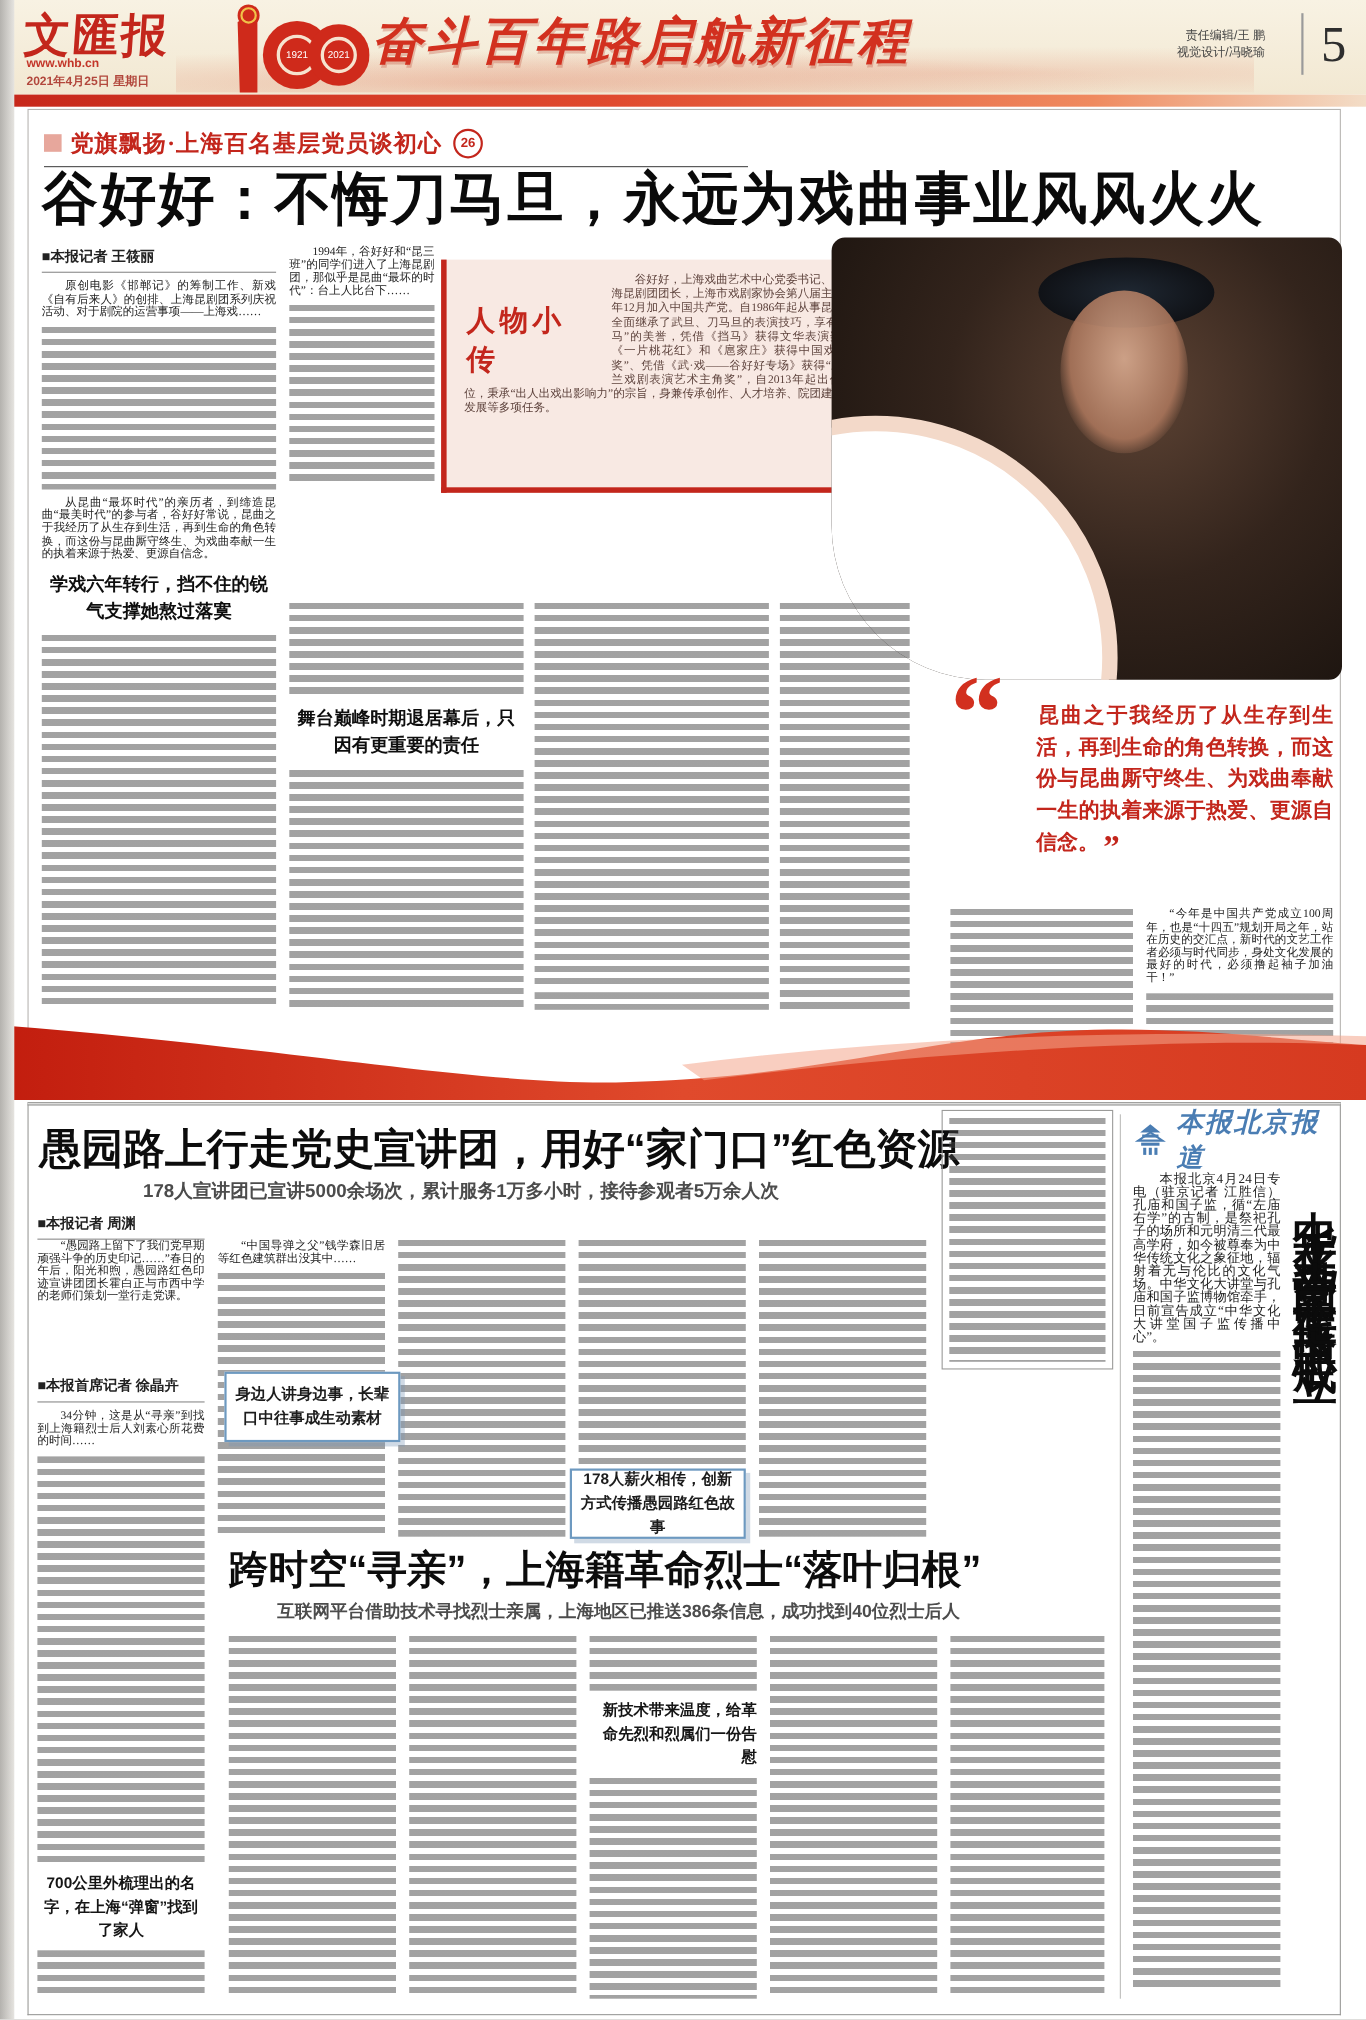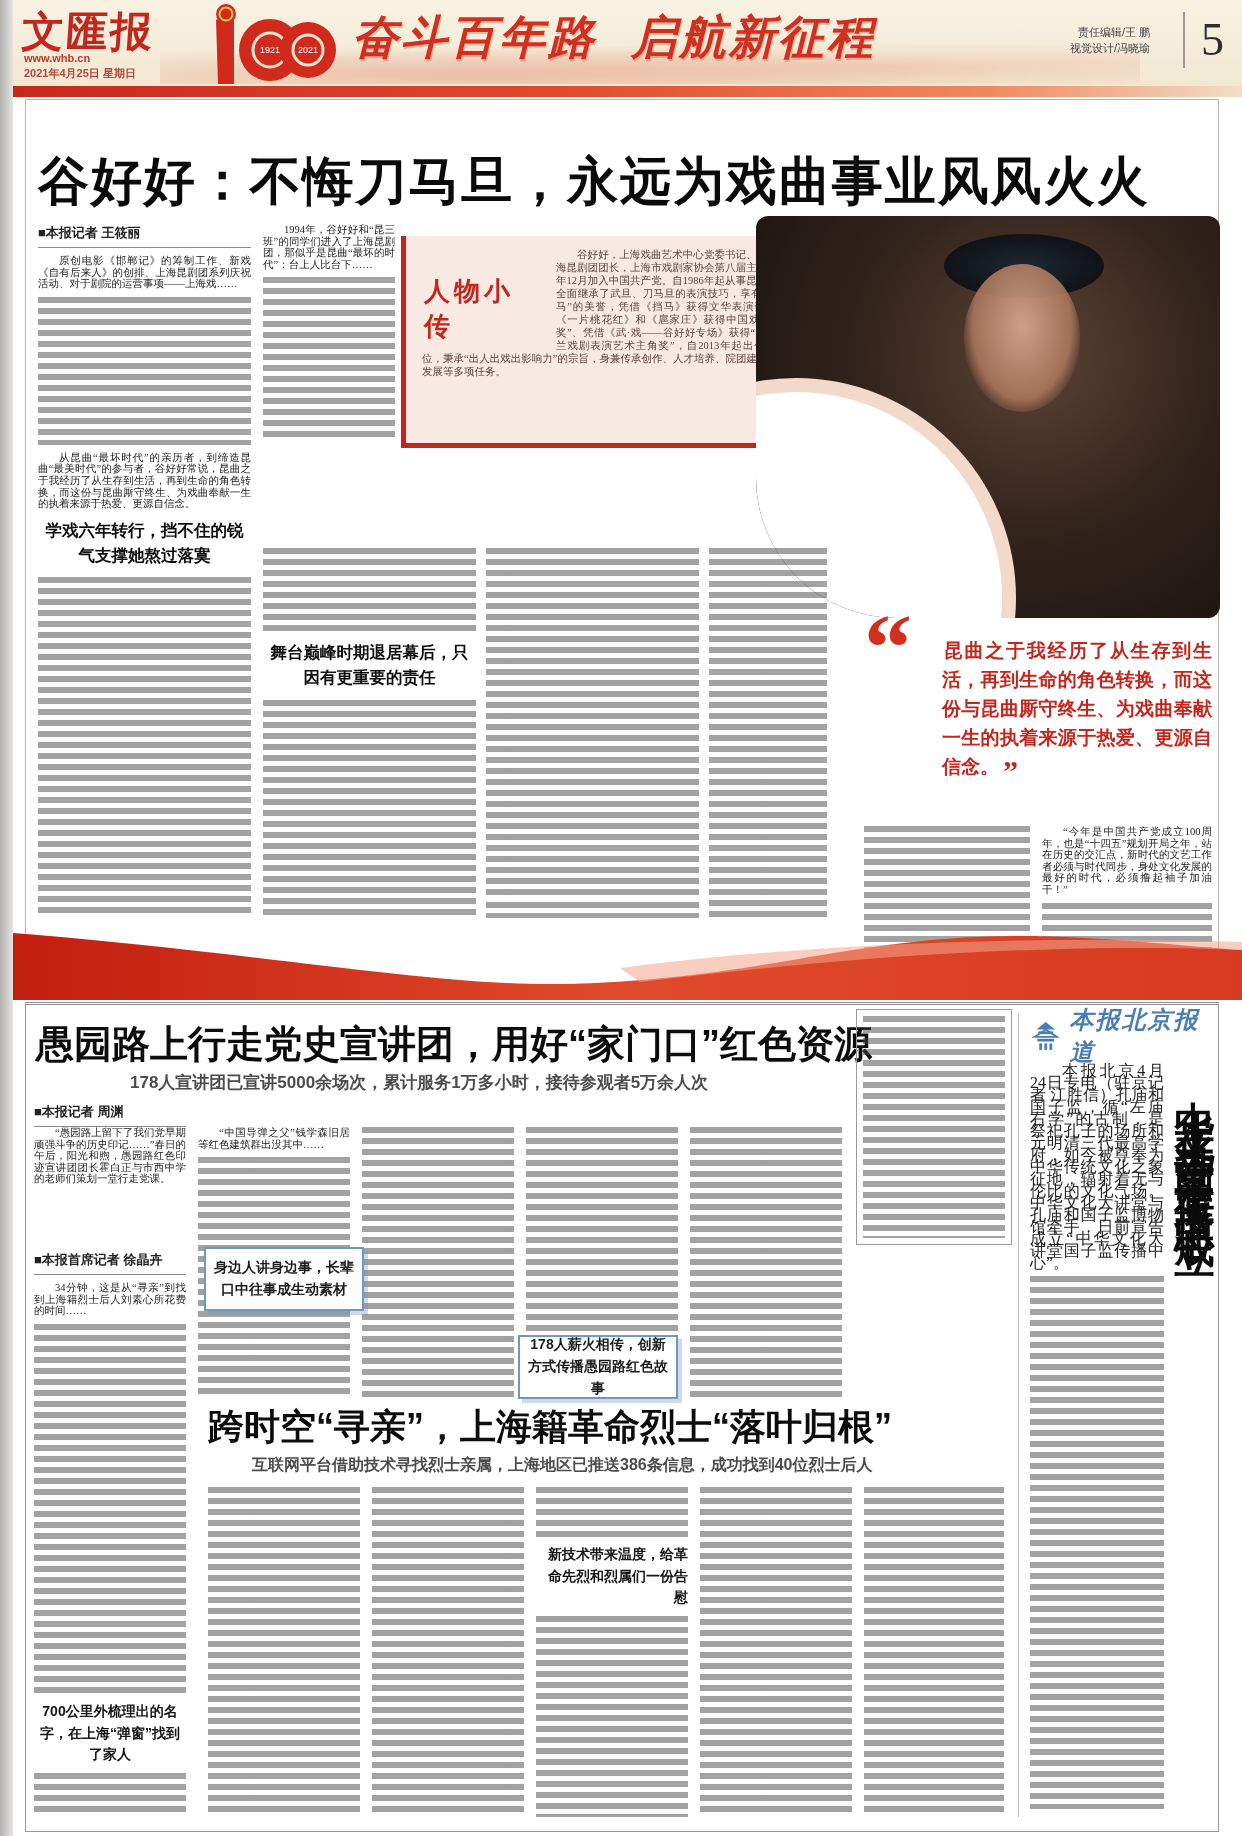--- a/index.html
+++ b/index.html
@@ -8,21 +8,21 @@
   .edge{left:0;top:0;width:13px;height:1836px;background:linear-gradient(90deg,#b4b2ae,#e6e4e0)}
   
   .mast{left:0;top:0;width:1242px;height:86px;background:linear-gradient(180deg,#f8f2e3,#f2e8d2)}
   .mast .swirl{position:absolute;left:160px;top:40px;width:980px;height:44px;
     background:radial-gradient(ellipse at 30% 80%,rgba(214,60,30,.22),transparent 60%),
                radial-gradient(ellipse at 75% 60%,rgba(214,60,30,.15),transparent 65%)}
   .paper-name{position:absolute;left:22px;top:4px;font-weight:900;font-size:42px;color:#c3261c;
     font-family:"Liberation Serif",serif;letter-spacing:2px;transform:skewX(-4deg)}
   .site{position:absolute;left:24px;top:52px;font:700 11px "Liberation Sans",sans-serif;color:#c3362a}
   .dateline{position:absolute;left:24px;top:66px;font:700 11px "Liberation Sans",sans-serif;color:#b2473c}
-  .banner-title{position:absolute;left:352px;top:14px;display:flex;gap:34px;
+  .banner-title{position:absolute;left:338px;top:14px;display:flex;
     font:900 italic 46px/1 "Liberation Sans",sans-serif;color:#d2301f;
     text-shadow:1px 2px 0 rgba(180,40,20,.25);letter-spacing:3px;white-space:nowrap}
   .credits{position:absolute;right:92px;top:24px;text-align:right;font:500 11px/16px "Liberation Sans",sans-serif;color:#444}
   .pagenum{position:absolute;right:18px;top:12px;border-left:2px solid #9a9a9a;padding-left:16px;
     font:400 46px/56px "Liberation Serif",serif;color:#2e2e2e}
   .redstrip{left:0;top:86px;width:1242px;height:11px;
     background:linear-gradient(90deg,#c6271a,#e04a2e 45%,#ef8a5f 80%,#f3ddc7)}
   
   .mainbox{left:25px;top:99px;width:1192px;height:896px;border:1px solid #b7b5b2;background:#fff}
   .series{position:absolute;left:14px;top:16px;width:640px;border-bottom:1px solid #4a4a4a;padding-bottom:7px;
@@ -69,21 +69,21 @@
   .hl2{font-family:"Liberation Sans",sans-serif;font-weight:900;color:#0c0c0c;white-space:nowrap}
   .gsub{font:700 17px "Liberation Sans",sans-serif;color:#4c4c4c;white-space:nowrap}
   .callout{background:#fff;border:2px solid #6d99c0;box-shadow:4px 4px 0 rgba(120,150,180,.35);
     display:flex;align-items:center;justify-content:center;text-align:center;
     font:900 14px/1.55 "Liberation Sans",sans-serif;color:#1c1c1c;padding:6px;box-sizing:border-box}
   .vline{background:#bdbdbb;width:1px}
   .bjtitle{font:900 italic 24px "Liberation Sans",sans-serif;color:#4a7db3;letter-spacing:2px}
   .vhead{writing-mode:vertical-rl;font:900 40px "Liberation Sans",sans-serif;color:#0b0b0b;
     letter-spacing:9px;text-align:left}
   .smallbold{font:900 14px/1.55 "Liberation Sans",sans-serif;color:#151515;text-align:left}
-  .parsm{font-size:16px;line-height:12px;text-align:justify;color:#222;text-indent:2em}
+  .parsm{font-size:12px;line-height:12px;text-align:justify;color:#222;text-indent:2em}
 </style>
 </head>
 <body>
 
 <div class="page">
 
   <div class="abs mast">
     <div class="swirl"></div>
     <div class="paper-name">文匯报</div>
     <div class="site">www.whb.cn</div>
@@ -108,20 +108,25 @@
 
     <div class="credits">
       <div>责任编辑/王 鹏</div>
       <div>视觉设计/冯晓瑜</div>
     </div>
     <div class="pagenum">5</div>
   </div>
   <div class="abs redstrip"></div>
 
   <div class="abs mainbox">
+    <div class="series">
+      <span class="sq"></span>
+      <span class="stx">党旗飘扬·上海百名基层党员谈初心</span>
+      <span class="cnum">26</span>
+    </div>
     <div class="mainhl">谷好好：不悔刀马旦，永远为戏曲事业风风火火</div>
 
     <div class="abs col" style="left:12px;top:124px;width:213px;height:694px">
       <div class="byline">■本报记者 王筱丽</div>
       <div class="par">原创电影《邯郸记》的筹制工作、新戏《自有后来人》的创排、上海昆剧团系列庆祝活动、对于剧院的运营事项——上海戏……</div>
       <div class="tx" style="flex:0 0 148px"></div>
       <div class="par">从昆曲“最坏时代”的亲历者，到缔造昆曲“最美时代”的参与者，谷好好常说，昆曲之于我经历了从生存到生活，再到生命的角色转换，而这份与昆曲厮守终生、为戏曲奉献一生的执着来源于热爱、更源自信念。</div>
       <div class="sub">学戏六年转行，挡不住的锐气支撑她熬过落寞</div>
       <div class="tx" style="flex:1"></div>
     </div>

